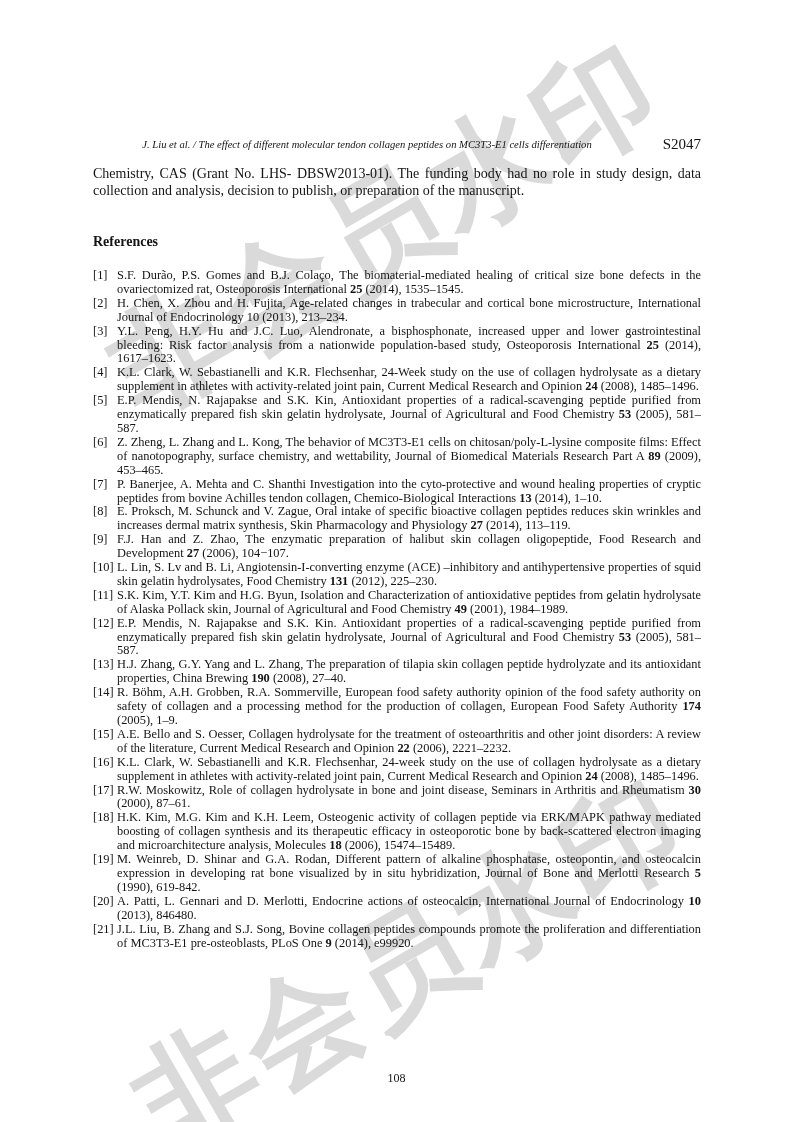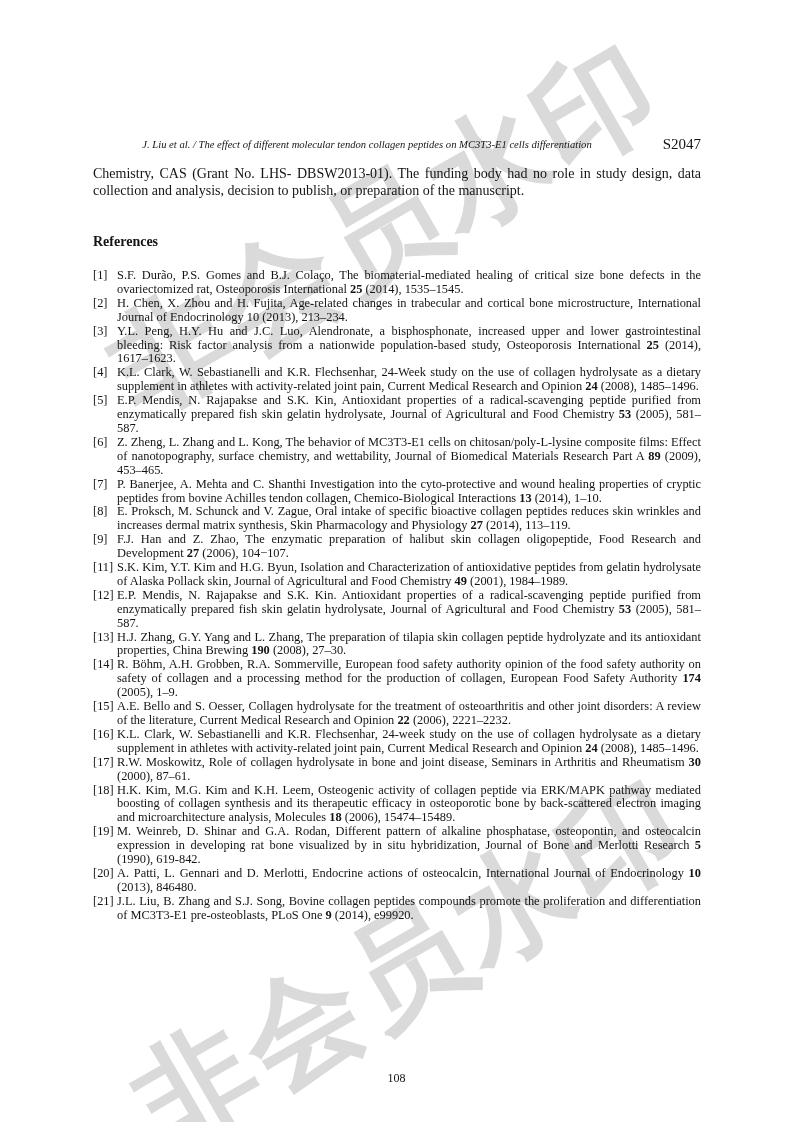--- a/index.html
+++ b/index.html
@@ -61,23 +61,24 @@
   <div class="refs">
       <div class="ref"><span class="ref-label">[1]</span><span>S.F. Durão, P.S. Gomes and B.J. Colaço, The biomaterial-mediated healing of critical size bone defects in the ovariectomized rat, Osteoporosis International </span><b>25</b><span> (2014), 1535–1545.</span></div>
       <div class="ref"><span class="ref-label">[2]</span><span>H. Chen, X. Zhou and H. Fujita, Age-related changes in trabecular and cortical bone microstructure, International Journal of Endocrinology 10 (2013), 213–234.</span></div>
       <div class="ref"><span class="ref-label">[3]</span><span>Y.L. Peng, H.Y. Hu and J.C. Luo, Alendronate, a bisphosphonate, increased upper and lower gastrointestinal bleeding: Risk factor analysis from a nationwide population-based study, Osteoporosis International </span><b>25</b><span> (2014), 1617–1623.</span></div>
       <div class="ref"><span class="ref-label">[4]</span><span>K.L. Clark, W. Sebastianelli and K.R. Flechsenhar, 24-Week study on the use of collagen hydrolysate as a dietary supplement in athletes with activity-related joint pain, Current Medical Research and Opinion </span><b>24</b><span> (2008), 1485–1496.</span></div>
       <div class="ref"><span class="ref-label">[5]</span><span>E.P. Mendis, N. Rajapakse and S.K. Kin, Antioxidant properties of a radical-scavenging peptide purified from enzymatically prepared fish skin gelatin hydrolysate, Journal of Agricultural and Food Chemistry </span><b>53</b><span> (2005), 581–587.</span></div>
       <div class="ref"><span class="ref-label">[6]</span><span>Z. Zheng, L. Zhang and L. Kong, The behavior of MC3T3-E1 cells on chitosan/poly-L-lysine composite films: Effect of nanotopography, surface chemistry, and wettability, Journal of Biomedical Materials Research Part A </span><b>89</b><span> (2009), 453–465.</span></div>
       <div class="ref"><span class="ref-label">[7]</span><span>P. Banerjee, A. Mehta and C. Shanthi Investigation into the cyto-protective and wound healing properties of cryptic peptides from bovine Achilles tendon collagen, Chemico-Biological Interactions </span><b>13</b><span> (2014), 1–10.</span></div>
       <div class="ref"><span class="ref-label">[8]</span><span>E. Proksch, M. Schunck and V. Zague, Oral intake of specific bioactive collagen peptides reduces skin wrinkles and increases dermal matrix synthesis, Skin Pharmacology and Physiology </span><b>27</b><span> (2014), 113–119.</span></div>
       <div class="ref"><span class="ref-label">[9]</span><span>F.J. Han and Z. Zhao, The enzymatic preparation of halibut skin collagen oligopeptide, Food Research and Development </span><b>27</b><span> (2006), 104−107.</span></div>
+      <div class="ref"><span class="ref-label">[10]</span><span>L. Lin, S. Lv and B. Li, Angiotensin-I-converting enzyme (ACE) –inhibitory and antihypertensive properties of squid skin gelatin hydrolysates, Food Chemistry </span><b>131</b><span> (2012), 225–230.</span></div>
       <div class="ref"><span class="ref-label">[11]</span><span>S.K. Kim, Y.T. Kim and H.G. Byun, Isolation and Characterization of antioxidative peptides from gelatin hydrolysate of Alaska Pollack skin, Journal of Agricultural and Food Chemistry </span><b>49</b><span> (2001), 1984–1989.</span></div>
       <div class="ref"><span class="ref-label">[12]</span><span>E.P. Mendis, N. Rajapakse and S.K. Kin. Antioxidant properties of a radical-scavenging peptide purified from enzymatically prepared fish skin gelatin hydrolysate, Journal of Agricultural and Food Chemistry </span><b>53</b><span> (2005), 581–587.</span></div>
-      <div class="ref"><span class="ref-label">[13]</span><span>H.J. Zhang, G.Y. Yang and L. Zhang, The preparation of tilapia skin collagen peptide hydrolyzate and its antioxidant properties, China Brewing </span><b>190</b><span> (2008), 27–30.</span></div>
+      <div class="ref"><span class="ref-label">[13]</span><span>H.J. Zhang, G.Y. Yang and L. Zhang, The preparation of tilapia skin collagen peptide hydrolyzate and its antioxidant properties, China Brewing </span><b>190</b><span> (2008), 27–40.</span></div>
       <div class="ref"><span class="ref-label">[14]</span><span>R. Böhm, A.H. Grobben, R.A. Sommerville, European food safety authority opinion of the food safety authority on safety of collagen and a processing method for the production of collagen, European Food Safety Authority </span><b>174</b><span> (2005), 1–9.</span></div>
       <div class="ref"><span class="ref-label">[15]</span><span>A.E. Bello and S. Oesser, Collagen hydrolysate for the treatment of osteoarthritis and other joint disorders: A review of the literature, Current Medical Research and Opinion </span><b>22</b><span> (2006), 2221–2232.</span></div>
       <div class="ref"><span class="ref-label">[16]</span><span>K.L. Clark, W. Sebastianelli and K.R. Flechsenhar, 24-week study on the use of collagen hydrolysate as a dietary supplement in athletes with activity-related joint pain, Current Medical Research and Opinion </span><b>24</b><span> (2008), 1485–1496.</span></div>
       <div class="ref"><span class="ref-label">[17]</span><span>R.W. Moskowitz, Role of collagen hydrolysate in bone and joint disease, Seminars in Arthritis and Rheumatism </span><b>30</b><span> (2000), 87–61.</span></div>
       <div class="ref"><span class="ref-label">[18]</span><span>H.K. Kim, M.G. Kim and K.H. Leem, Osteogenic activity of collagen peptide via ERK/MAPK pathway mediated boosting of collagen synthesis and its therapeutic efficacy in osteoporotic bone by back-scattered electron imaging and microarchitecture analysis, Molecules </span><b>18</b><span> (2006), 15474–15489.</span></div>
       <div class="ref"><span class="ref-label">[19]</span><span>M. Weinreb, D. Shinar and G.A. Rodan, Different pattern of alkaline phosphatase, osteopontin, and osteocalcin expression in developing rat bone visualized by in situ hybridization, Journal of Bone and Merlotti Research </span><b>5</b><span> (1990), 619-842.</span></div>
       <div class="ref"><span class="ref-label">[20]</span><span>A. Patti, L. Gennari and D. Merlotti, Endocrine actions of osteocalcin, International Journal of Endocrinology </span><b>10</b><span> (2013), 846480.</span></div>
       <div class="ref"><span class="ref-label">[21]</span><span>J.L. Liu, B. Zhang and S.J. Song, Bovine collagen peptides compounds promote the proliferation and differentiation of MC3T3-E1 pre-osteoblasts, PLoS One </span><b>9</b><span> (2014), e99920.</span></div>
     </div>
 

